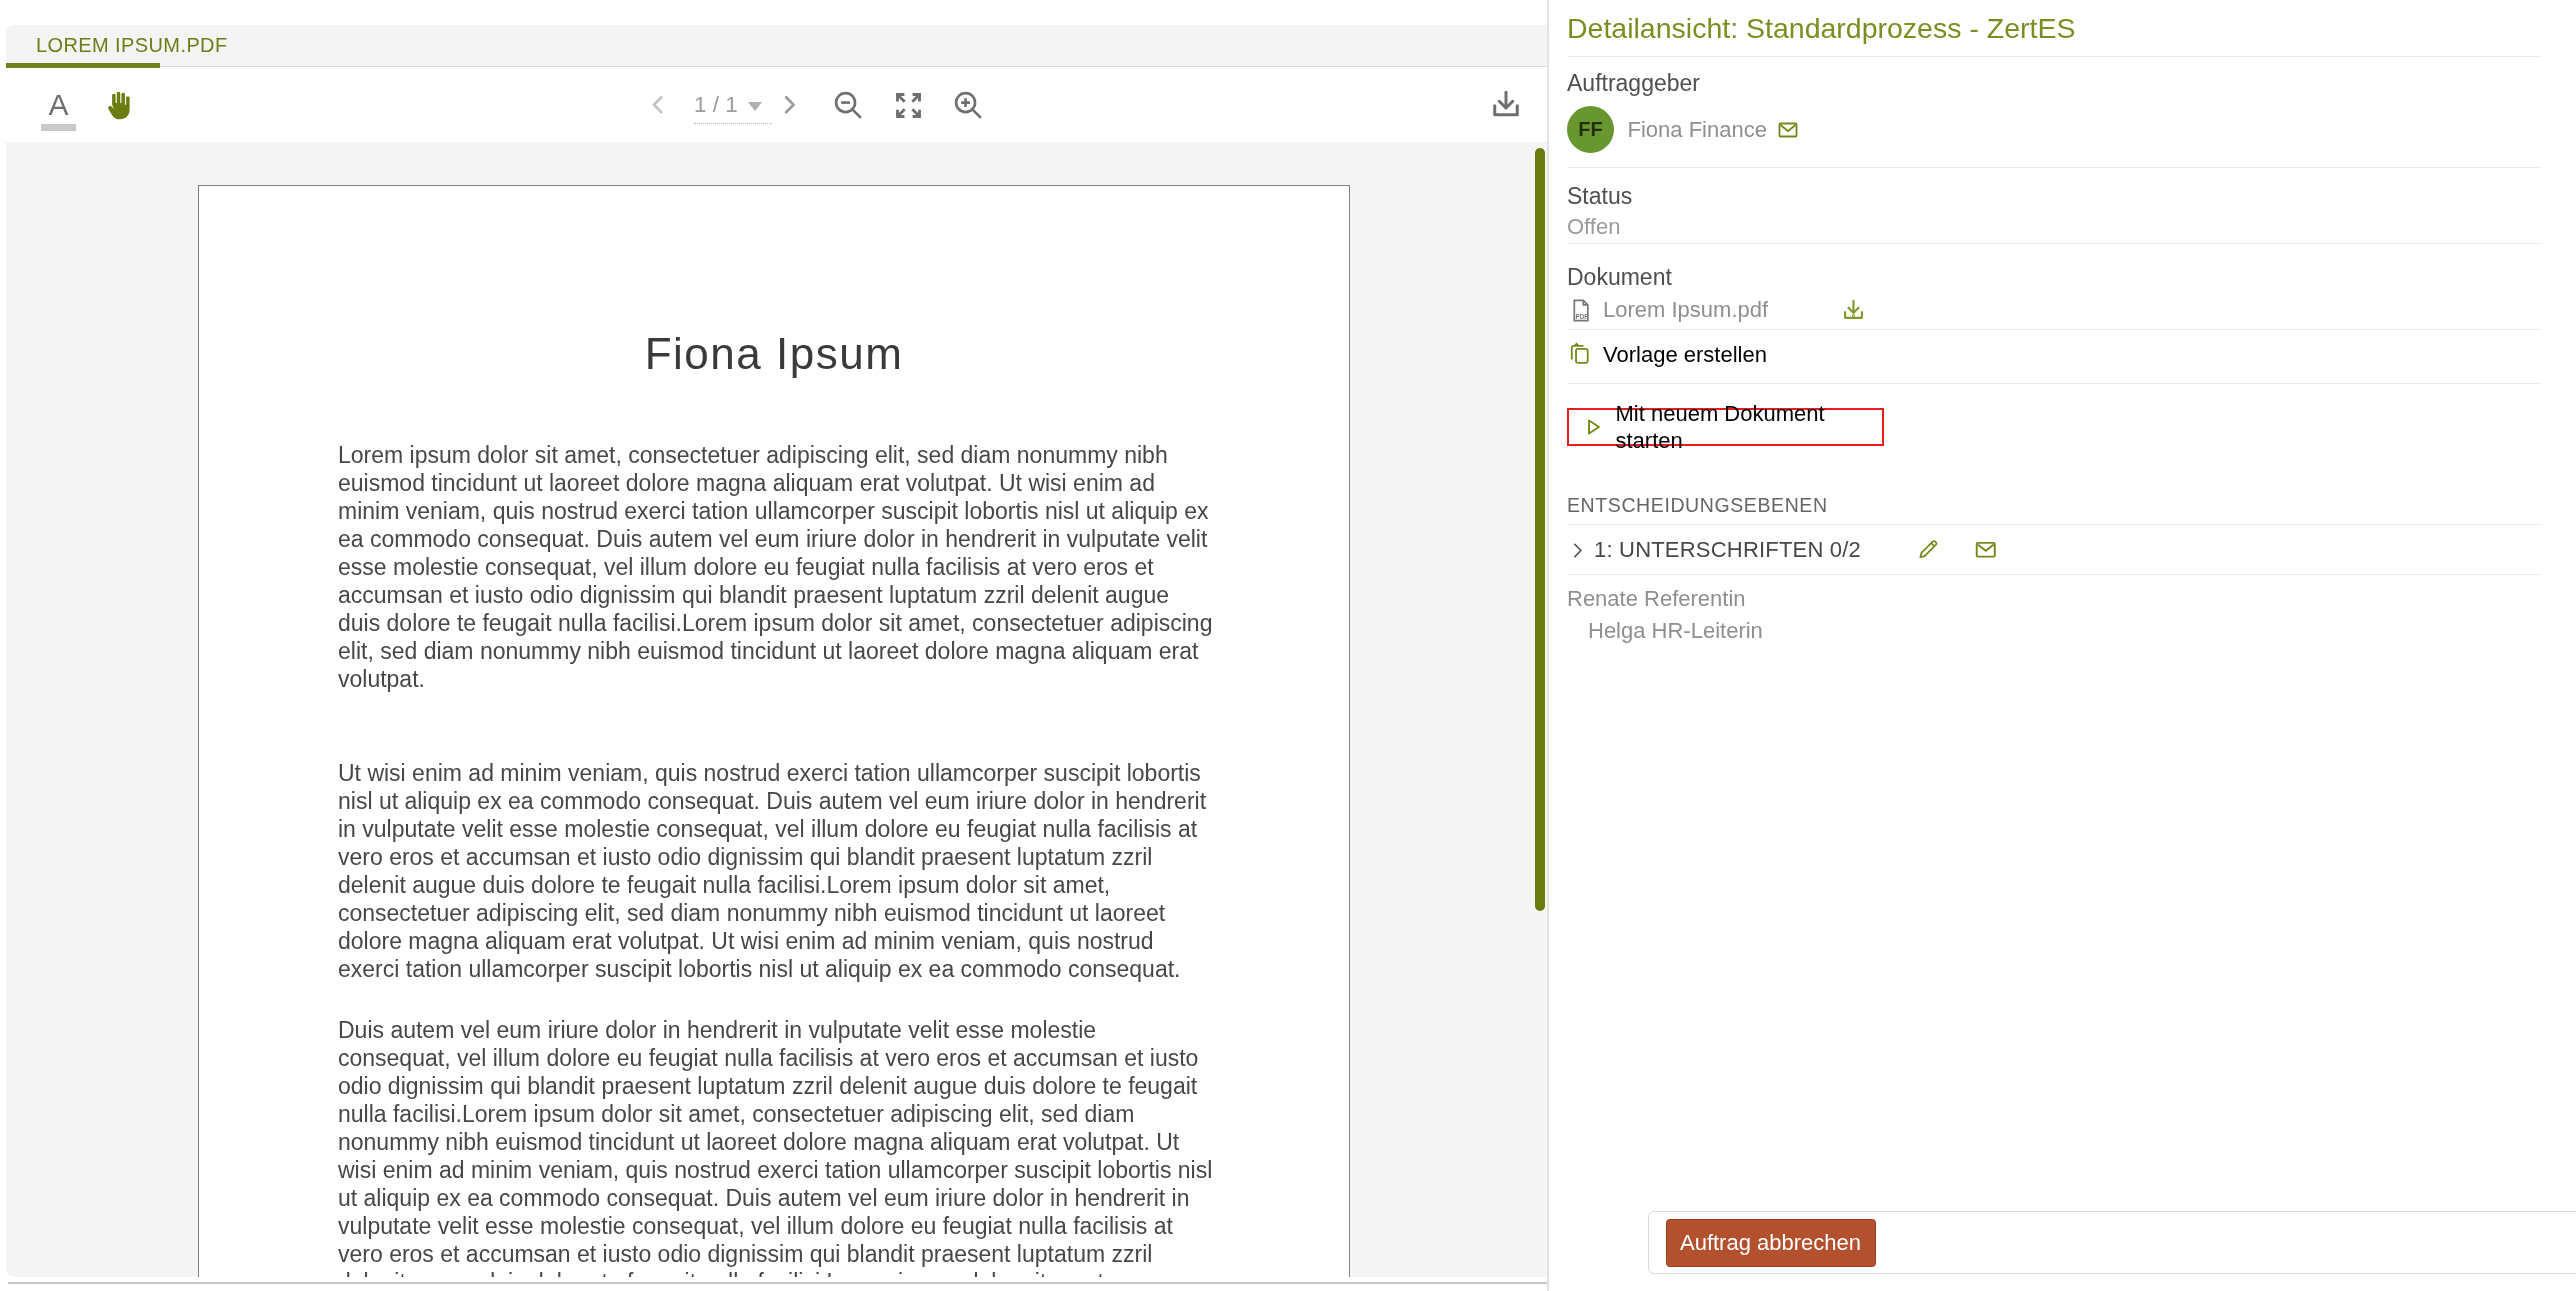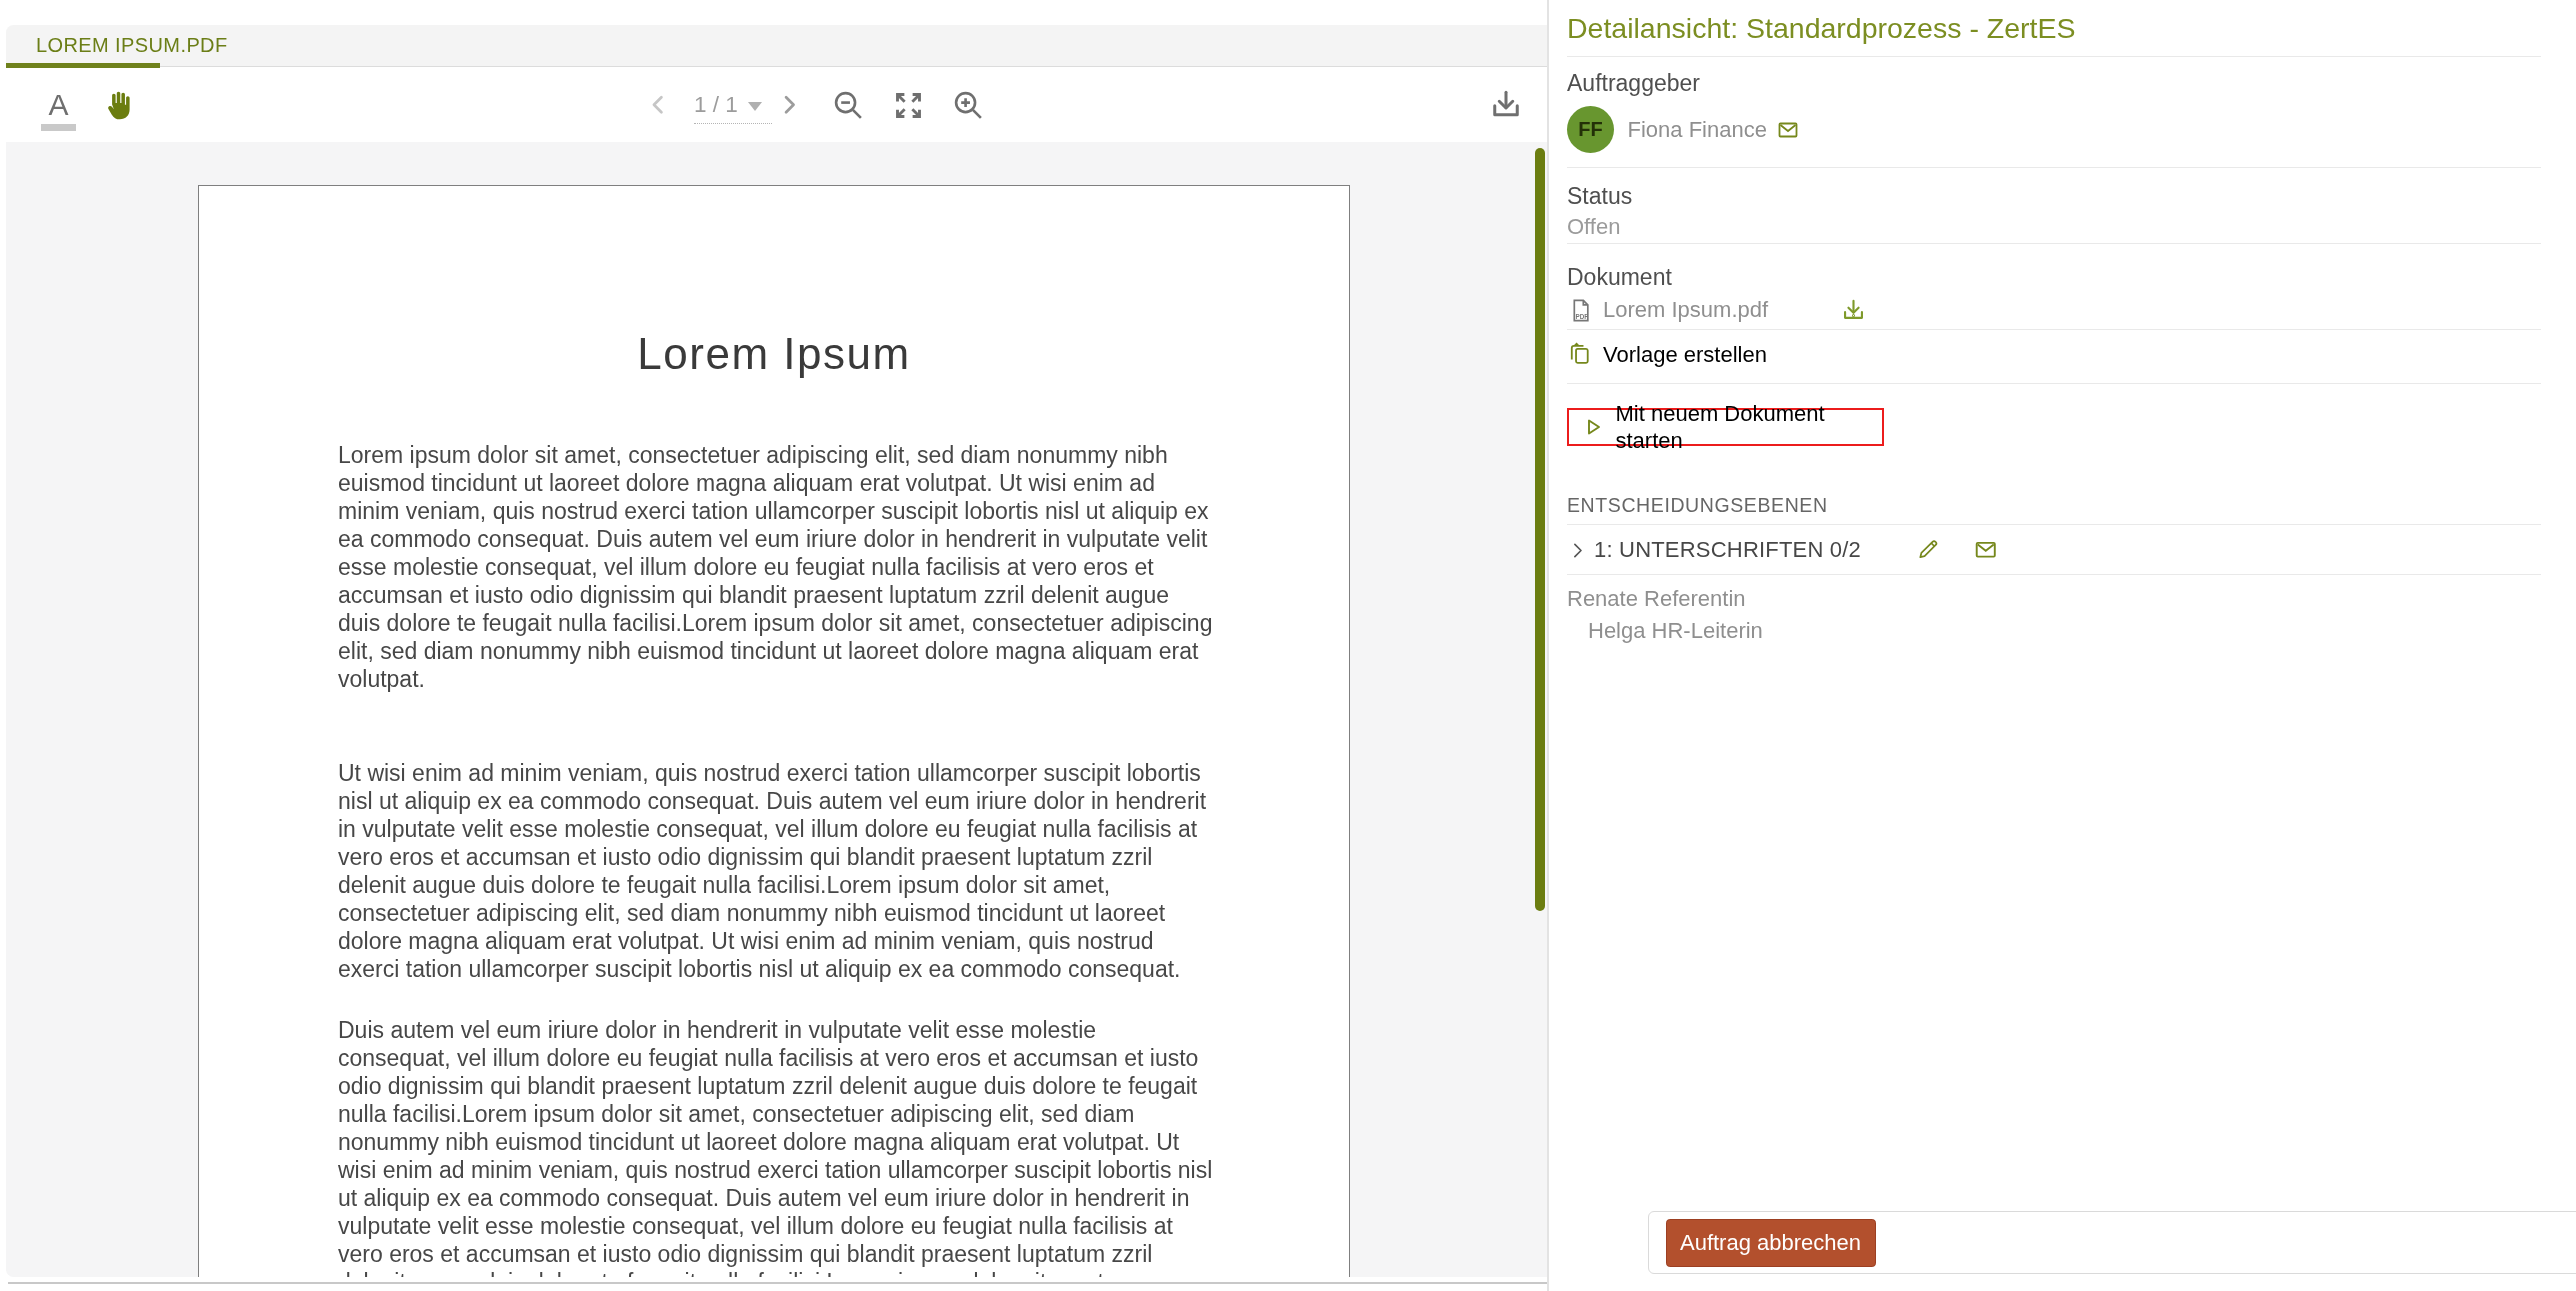--- a/index.html
+++ b/index.html
@@ -174,21 +174,21 @@
             <path d="M12 3.5v10"></path>
             <path d="M7.5 9.5L12 14l4.5-4.5"></path>
             <path d="M4.5 12.5v6h15v-6"></path>
           </svg>
       </span>
     </div>
   </div>
 
   <div class="viewer">
     <div class="page">
-      <div class="doc-title">Lorem Ipsum</div>
+      <div class="doc-title">Fiona Ipsum</div>
       <p class="para p1">Lorem ipsum dolor sit amet, consectetuer adipiscing elit, sed diam nonummy nibh euismod tincidunt ut laoreet dolore magna aliquam erat volutpat. Ut wisi enim ad minim veniam, quis nostrud exerci tation ullamcorper suscipit lobortis nisl ut aliquip ex ea commodo consequat. Duis autem vel eum iriure dolor in hendrerit in vulputate velit esse molestie consequat, vel illum dolore eu feugiat nulla facilisis at vero eros et accumsan et iusto odio dignissim qui blandit praesent luptatum zzril delenit augue duis dolore te feugait nulla facilisi.Lorem ipsum dolor sit amet, consectetuer adipiscing elit, sed diam nonummy nibh euismod tincidunt ut laoreet dolore magna aliquam erat volutpat.</p>
       <p class="para p2">Ut wisi enim ad minim veniam, quis nostrud exerci tation ullamcorper suscipit lobortis nisl ut aliquip ex ea commodo consequat. Duis autem vel eum iriure dolor in hendrerit in vulputate velit esse molestie consequat, vel illum dolore eu feugiat nulla facilisis at vero eros et accumsan et iusto odio dignissim qui blandit praesent luptatum zzril delenit augue duis dolore te feugait nulla facilisi.Lorem ipsum dolor sit amet, consectetuer adipiscing elit, sed diam nonummy nibh euismod tincidunt ut laoreet dolore magna aliquam erat volutpat. Ut wisi enim ad minim veniam, quis nostrud exerci tation ullamcorper suscipit lobortis nisl ut aliquip ex ea commodo consequat.</p>
       <p class="para p3">Duis autem vel eum iriure dolor in hendrerit in vulputate velit esse molestie consequat, vel illum dolore eu feugiat nulla facilisis at vero eros et accumsan et iusto odio dignissim qui blandit praesent luptatum zzril delenit augue duis dolore te feugait nulla facilisi.Lorem ipsum dolor sit amet, consectetuer adipiscing elit, sed diam nonummy nibh euismod tincidunt ut laoreet dolore magna aliquam erat volutpat. Ut wisi enim ad minim veniam, quis nostrud exerci tation ullamcorper suscipit lobortis nisl ut aliquip ex ea commodo consequat. Duis autem vel eum iriure dolor in hendrerit in vulputate velit esse molestie consequat, vel illum dolore eu feugiat nulla facilisis at vero eros et accumsan et iusto odio dignissim qui blandit praesent luptatum zzril delenit augue duis dolore te feugait nulla facilisi.Lorem ipsum dolor sit amet, consectetuer adipiscing elit, sed diam nonummy nibh euismod tincidunt ut laoreet dolore magna aliquam erat volutpat.</p>
     </div>
   </div>
   <div class="viewer-bottom-line"></div>
   <div class="green-scrollbar"></div>
   <div class="vdivider"></div>
 
   <button class="close-btn">

